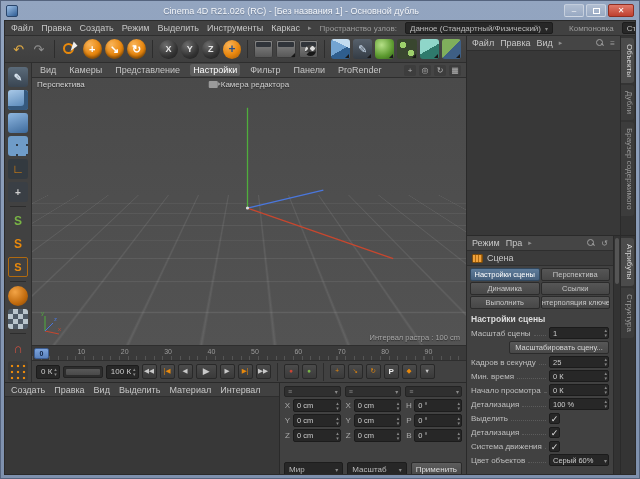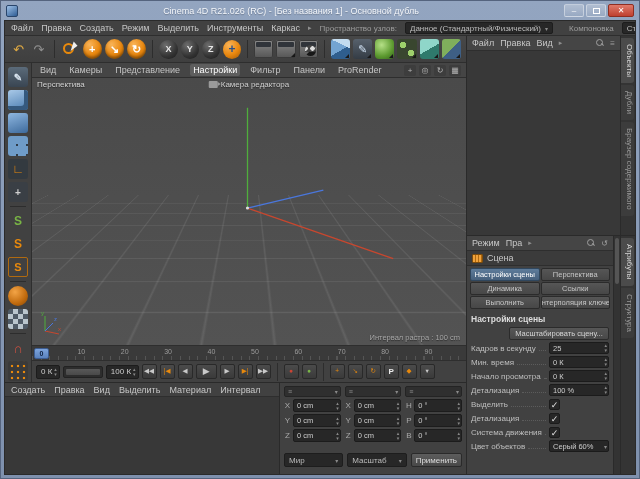--- a/index.html
+++ b/index.html
@@ -104,21 +104,21 @@
 .bottom{height:92px;display:flex;border-top:1px solid #2a2a2a;}
 .materials{flex:1;display:flex;flex-direction:column;border-right:1px solid #2a2a2a;}
 .mat-menubar{height:14px;display:flex;align-items:center;gap:9px;padding:0 6px;background:#414141;border-bottom:1px solid #2e2e2e;}
 .mat-area{flex:1;background:#383838;}
 .coords{width:186px;background:#414141;padding:3px 4px;display:flex;flex-direction:column;gap:2px;}
 .cgrid{display:grid;grid-template-columns:repeat(3,1fr);gap:2px 4px;}
 .ccell{display:flex;align-items:center;gap:2px;}
 .clab{width:7px;color:#a8a8a8;font-size:8px;text-align:center;}
 .cfield{flex:1;display:flex;align-items:center;justify-content:space-between;background:#272727;border:1px solid #1c1c1c;border-radius:2px;height:13px;padding:0 1px 0 3px;font-size:7.5px;color:#ccc;}
 .chead{background:#2f2f2f;border:1px solid #242424;border-radius:2px;height:11px;display:flex;align-items:center;justify-content:space-between;padding:0 2px 0 3px;color:#8f8f8f;font-size:7px;}
-.cfoot{display:flex;gap:4px;margin-top:9px;}
+.cfoot{display:flex;gap:4px;margin-top:18px;}
 .cfoot .combo{flex:1;height:14px;justify-content:space-between;}
 .pbtn{flex:1;background:linear-gradient(#5d5d5d,#484848);border:1px solid #2a2a2a;border-radius:2px;height:14px;display:flex;align-items:center;justify-content:center;font-size:8px;color:#ddd;}
 
 .right-panel{width:172px;display:flex;flex-direction:column;background:#414141;}
 .objects{height:200px;display:flex;border-bottom:1px solid #2a2a2a;}
 .attrs{flex:1;display:flex;overflow:hidden;}
 .pmain{flex:1;display:flex;flex-direction:column;overflow:hidden;}
 .prow{height:15px;display:flex;align-items:center;gap:6px;padding:0 5px;background:#454545;border-bottom:1px solid #2e2e2e;white-space:nowrap;}
 .pico{color:#9f9f9f;font-size:8px;}
 .mag{width:8px;height:8px;position:relative;display:inline-block;}
@@ -511,20 +511,33 @@
             <div class="attr-tabs">
               <span class="ttab active">Настройки сцены</span>
               <span class="ttab">Перспектива</span>
               <span class="ttab">Динамика</span>
               <span class="ttab">Ссылки</span>
               <span class="ttab">Выполнить</span>
               <span class="ttab">Интерполяция ключей</span>
             </div>
             <div class="asection">Настройки сцены</div>
 
+            <div class="arow">
+              <span class="alabel">Масштаб сцены</span>
+                <span class="leader"></span>
+              <span class="fieldcol">
+                  <span class="afld">
+                    <span>1</span>
+                    <span class="stp">
+                      <span>▴</span>
+                      <span>▾</span>
+                    </span>
+                  </span>
+                </span>
+            </div>
             <div class="btnrow">
               <span class="scalebtn">Масштабировать сцену...</span>
             </div>
             <div class="arow">
               <span class="alabel">Кадров в секунду</span>
                 <span class="leader"></span>
               <span class="fieldcol">
                   <span class="afld">
                     <span>25</span>
                     <span class="stp">

